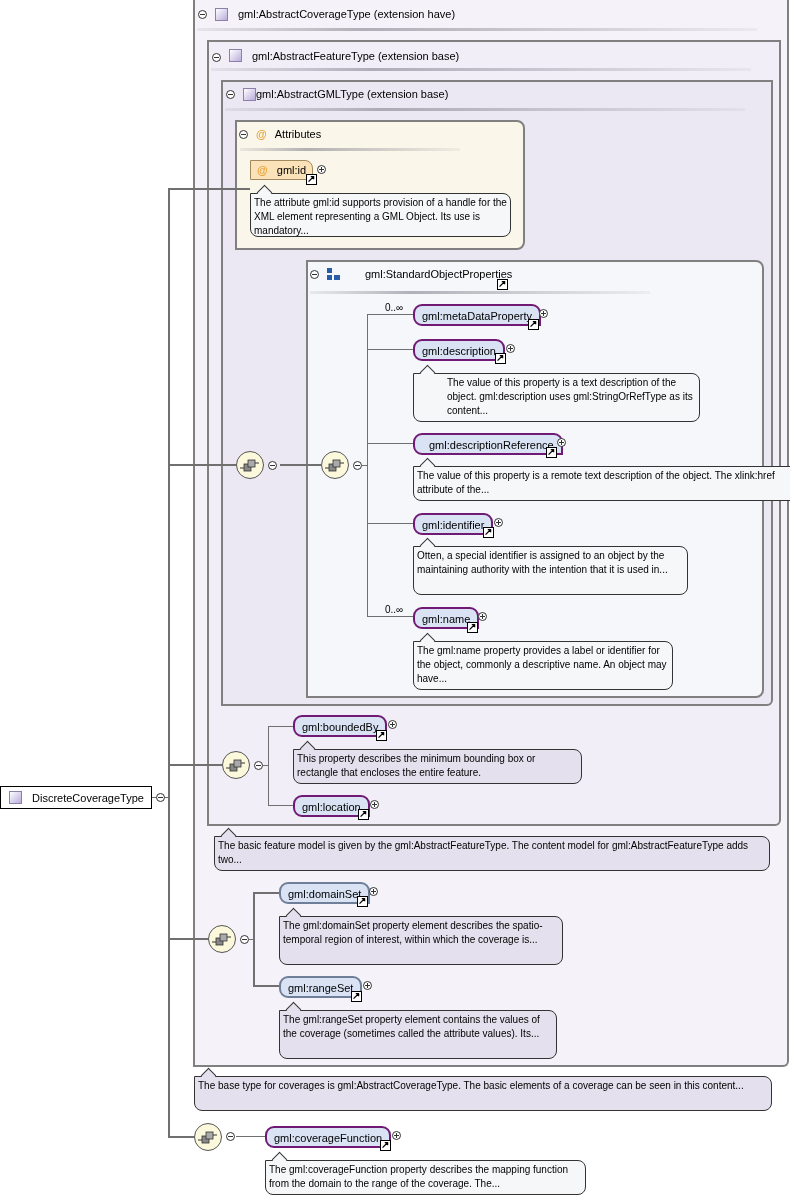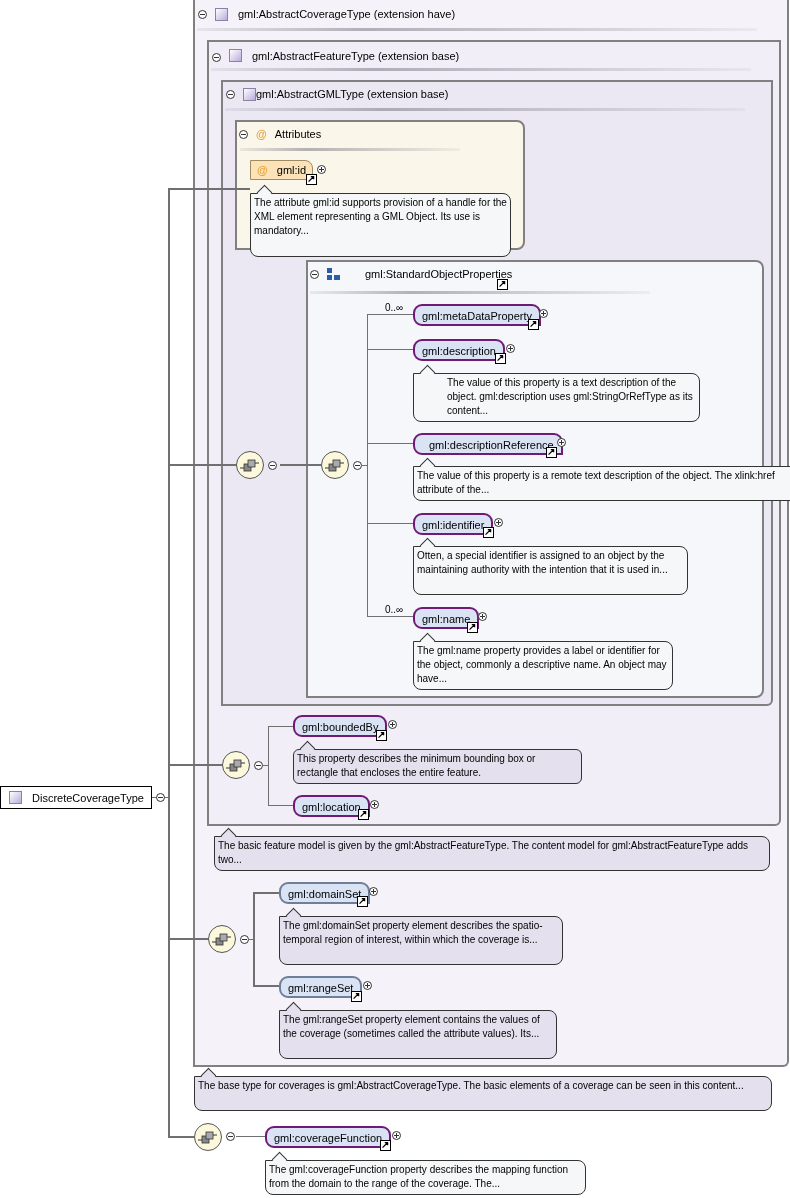--- a/index.html
+++ b/index.html
@@ -66,21 +66,21 @@
   <span style="margin-left:8px;color:#e8a33a;font-weight:bold;">@</span>
   <span style="margin-left:8px;">Attributes</span>
 </div>
 <div class="hdr-line" style="left:240px;top:148px;width:220px;"></div>
 <div class="abs" style="left:250px;top:160px;width:63px;height:20px;background:#fbe2b8;border:1px solid #a08a60;border-radius:0 8px 0 0;padding-left:6px;line-height:18px;white-space:nowrap;">
   <span style="color:#e8a33a;font-weight:bold;">@</span>
   <span style="margin-left:6px;">gml:id</span>
 </div>
 <span class="link" style="left:306px;top:174px;"></span>
 <span class="plus" style="left:317px;top:165px;"></span>
-<div class="doc light" style="left:250px;top:193px;width:261px;height:64px;white-space:normal;">The attribute gml:id supports provision of a handle for the XML element representing a GML Object. Its use is mandatory...</div>
+<div class="doc light" style="left:250px;top:193px;width:261px;height:44px;white-space:normal;">The attribute gml:id supports provision of a handle for the XML element representing a GML Object. Its use is mandatory...</div>
 
 <div class="abs" style="left:306px;top:260px;width:458px;height:438px;background:#f6f7fb;border:2px solid #808080;border-radius:0 8px 8px 0;"></div>
 <div class="hdr" style="left:310px;top:266px;">
   <span class="minus"></span>
   <span style="margin-left:8px;position:relative;width:14px;height:12px;display:inline-block;">
     <span style="position:absolute;left:0;top:0;width:5px;height:5px;background:#2a5fa8;"></span>
     <span style="position:absolute;left:0;top:7px;width:5px;height:5px;background:#2a5fa8;"></span>
     <span style="position:absolute;left:7px;top:7px;width:6px;height:5px;background:#2a5fa8;"></span>
   </span>
   <span style="margin-left:24px;">gml:StandardObjectProperties</span>
@@ -167,21 +167,21 @@
 </div>
 <span class="minus" style="position:absolute;left:254px;top:761px;"></span>
 <div class="line" style="left:268px;top:726px;width:1px;height:80px;"></div>
 <div class="line" style="left:263px;top:765px;width:6px;height:1px;"></div>
 <div class="line" style="left:268px;top:726px;width:26px;height:1px;"></div>
 <div class="line" style="left:268px;top:805px;width:26px;height:1px;"></div>
 
 <div class="el" style="left:293px;top:715px;">gml:boundedBy</div>
 <span class="link" style="left:376px;top:730px;"></span>
 <span class="plus" style="left:388px;top:720px;"></span>
-<div class="doc purple" style="left:293px;top:749px;width:289px;height:35px;white-space:normal;border-radius:6px;">This property describes the minimum bounding box or rectangle that encloses the entire feature.</div>
+<div class="doc purple" style="left:293px;top:749px;width:289px;height:35px;white-space:normal;">This property describes the minimum bounding box or rectangle that encloses the entire feature.</div>
 
 <div class="el" style="left:293px;top:795px;">gml:location</div>
 <span class="link" style="left:358px;top:809px;"></span>
 <span class="plus" style="left:370px;top:800px;"></span>
 
 <div class="doc purple" style="left:208px;top:836px;width:556px;height:35px;white-space:normal;margin-left:6px;">The basic feature model is given by the gml:AbstractFeatureType. The content model for gml:AbstractFeatureType adds two...</div>
 
 <div class="comp" style="left:208px;top:925px;">
   <svg width="20" height="18" viewBox="0 0 20 18">
       <rect x="4" y="8" width="7" height="7" fill="#888" stroke="#333" stroke-width="0.8"></rect>

